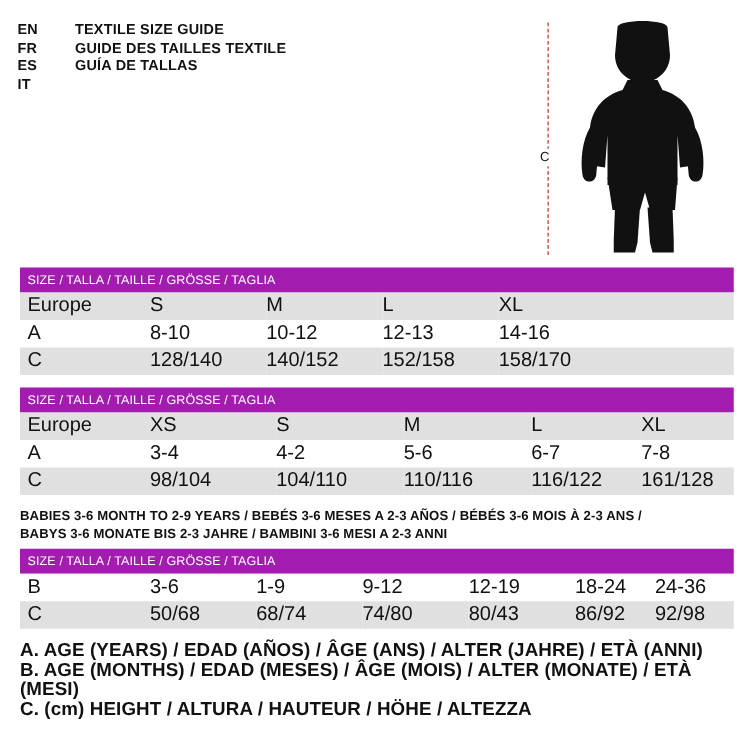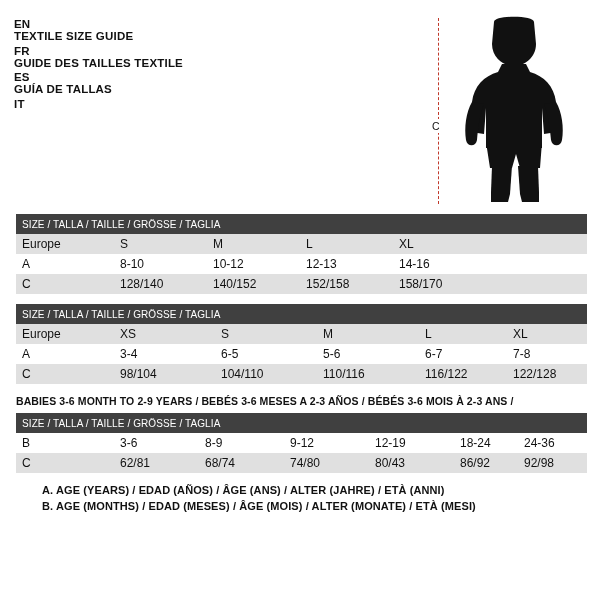--- a/index.html
+++ b/index.html
@@ -29,22 +29,22 @@
     flex-direction: row;
     align-items: flex-start;
     height: 200px;
   }
   .lang-block {
     width: 380px;
     padding-top: 4px;
   }
   .lang-row {
     display: flex;
-    flex-direction: column;
-    align-items: flex-start;
+    flex-direction: row;
+    align-items: flex-end;
     margin-bottom: 2.5px;
   }
   .lang-code {
     width: 46px;
     font-size: 11.5px;
     font-weight: bold;
     letter-spacing: 0.2px;
     color: #111;
   }
   .lang-title {
@@ -103,54 +103,53 @@
   }
 
   
   table {
     border-collapse: collapse;
     width: 571px;
     margin: 0 0 10px 2px;
     table-layout: fixed;
   }
   table td {
-    font-size: 12px;
+    font-size: 16px;
     color: #111;
     padding: 2px 0 2px 0;
     height: 16px;
     vertical-align: middle;
   }
   td.firstcol {
     padding-left: 6px;
   }
   tr.headrow td {
-    background: #404040;
+    background: #a21caf;
     color: #ffffff;
     font-size: 10px;
     font-weight: normal;
     letter-spacing: 0.1px;
   }
   tr.shade td {
     background: #e0e0e0;
   }
   tr.plain td {
     background: #ffffff;
   }
 
   
   .legend {
     margin: 8px 0 0 2px;
   }
   .legend div {
-    font-size: 11px;
+    font-size: 15px;
     font-weight: bold;
     color: #111;
     line-height: 15.5px;
     letter-spacing: 0.1px;
-    margin-left: 26px;
   }
 </style>
 </head>
 <body>
 
 <div class="page">
 
   <div class="header">
 
     <div class="lang-block">
@@ -254,72 +253,74 @@
         <td class="firstcol">Europe</td>
         <td>XS</td>
         <td>S</td>
         <td>M</td>
         <td>L</td>
         <td>XL</td>
       </tr>
       <tr class="plain">
         <td class="firstcol">A</td>
         <td>3-4</td>
-        <td>6-5</td>
+        <td>4-2</td>
         <td>5-6</td>
         <td>6-7</td>
         <td>7-8</td>
       </tr>
       <tr class="shade">
         <td class="firstcol">C</td>
         <td>98/104</td>
         <td>104/110</td>
         <td>110/116</td>
         <td>116/122</td>
-        <td>122/128</td>
+        <td>161/128</td>
       </tr>
     </tbody>
   </table>
 
   <div class="section-title multi">
     <div>BABIES 3-6 MONTH TO 2-9 YEARS / BEBÉS 3-6 MESES A 2-3 AÑOS / BÉBÉS 3-6 MOIS À 2-3 ANS /</div>
+    <div>BABYS 3-6 MONATE BIS 2-3 JAHRE / BAMBINI 3-6 MESI A 2-3 ANNI</div>
   </div>
   <table>
     <colgroup>
       <col style="width:104px">
         <col style="width:85px">
         <col style="width:85px">
         <col style="width:85px">
         <col style="width:85px">
         <col style="width:64px">
         <col style="width:63px">
     </colgroup>
     <tbody>
       <tr class="headrow">
         <td class="firstcol" colspan="7">SIZE / TALLA / TAILLE / GRÖSSE / TAGLIA</td>
       </tr>
       <tr class="plain">
         <td class="firstcol">B</td>
         <td>3-6</td>
-        <td>8-9</td>
+        <td>1-9</td>
         <td>9-12</td>
         <td>12-19</td>
         <td>18-24</td>
         <td>24-36</td>
       </tr>
       <tr class="shade">
         <td class="firstcol">C</td>
-        <td>62/81</td>
+        <td>50/68</td>
         <td>68/74</td>
         <td>74/80</td>
         <td>80/43</td>
         <td>86/92</td>
         <td>92/98</td>
       </tr>
     </tbody>
   </table>
 
   <div class="legend">
     <div>A. AGE (YEARS) / EDAD (AÑOS) / ÂGE (ANS) / ALTER (JAHRE) / ETÀ (ANNI)</div>
     <div>B. AGE (MONTHS) / EDAD (MESES) / ÂGE (MOIS) / ALTER (MONATE) / ETÀ (MESI)</div>
+    <div>C. (cm) HEIGHT / ALTURA / HAUTEUR / HÖHE / ALTEZZA</div>
   </div>
 
 </div>
 
 </body></html>

